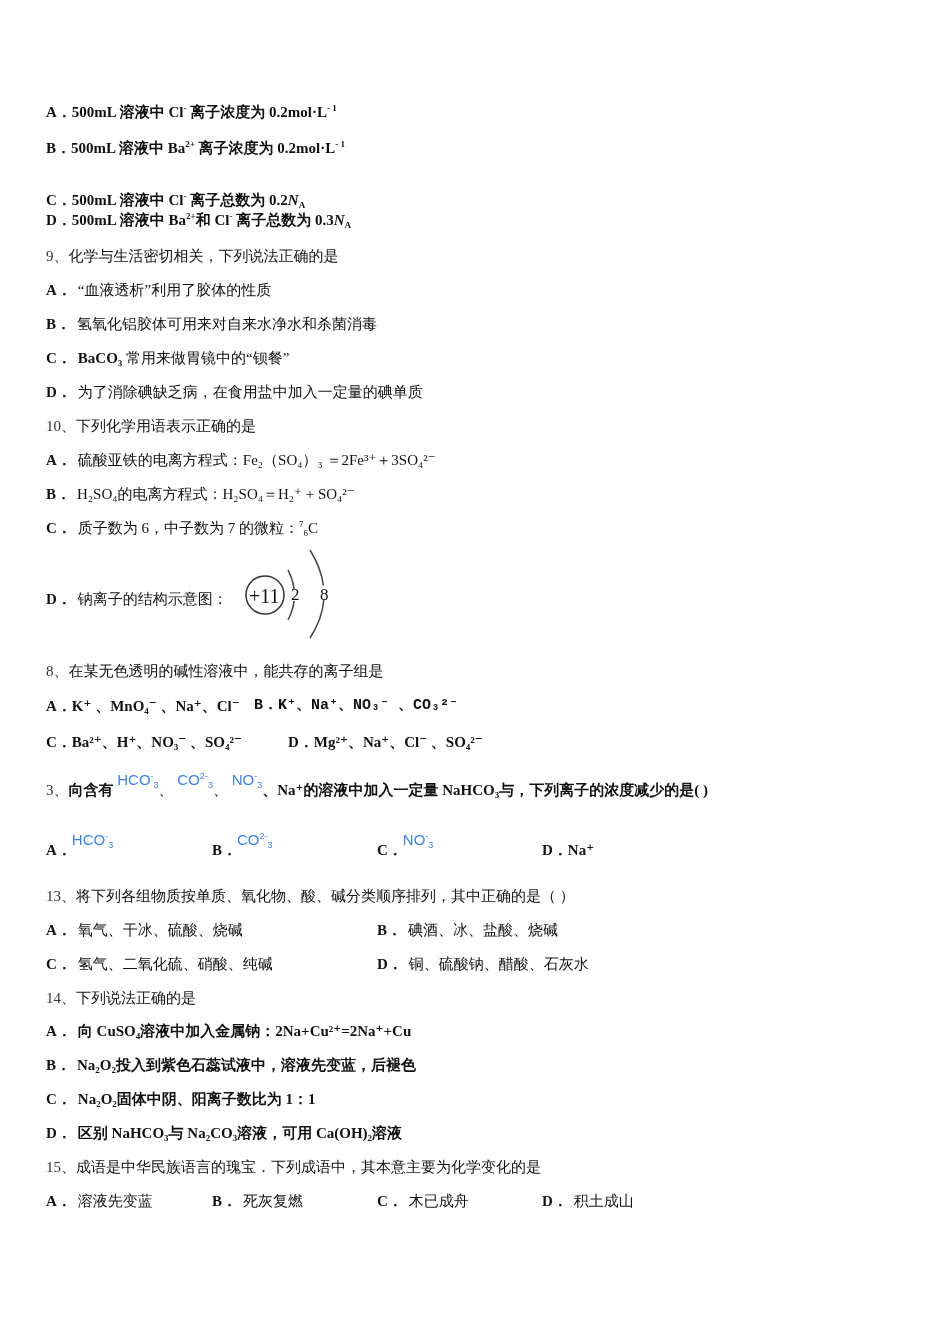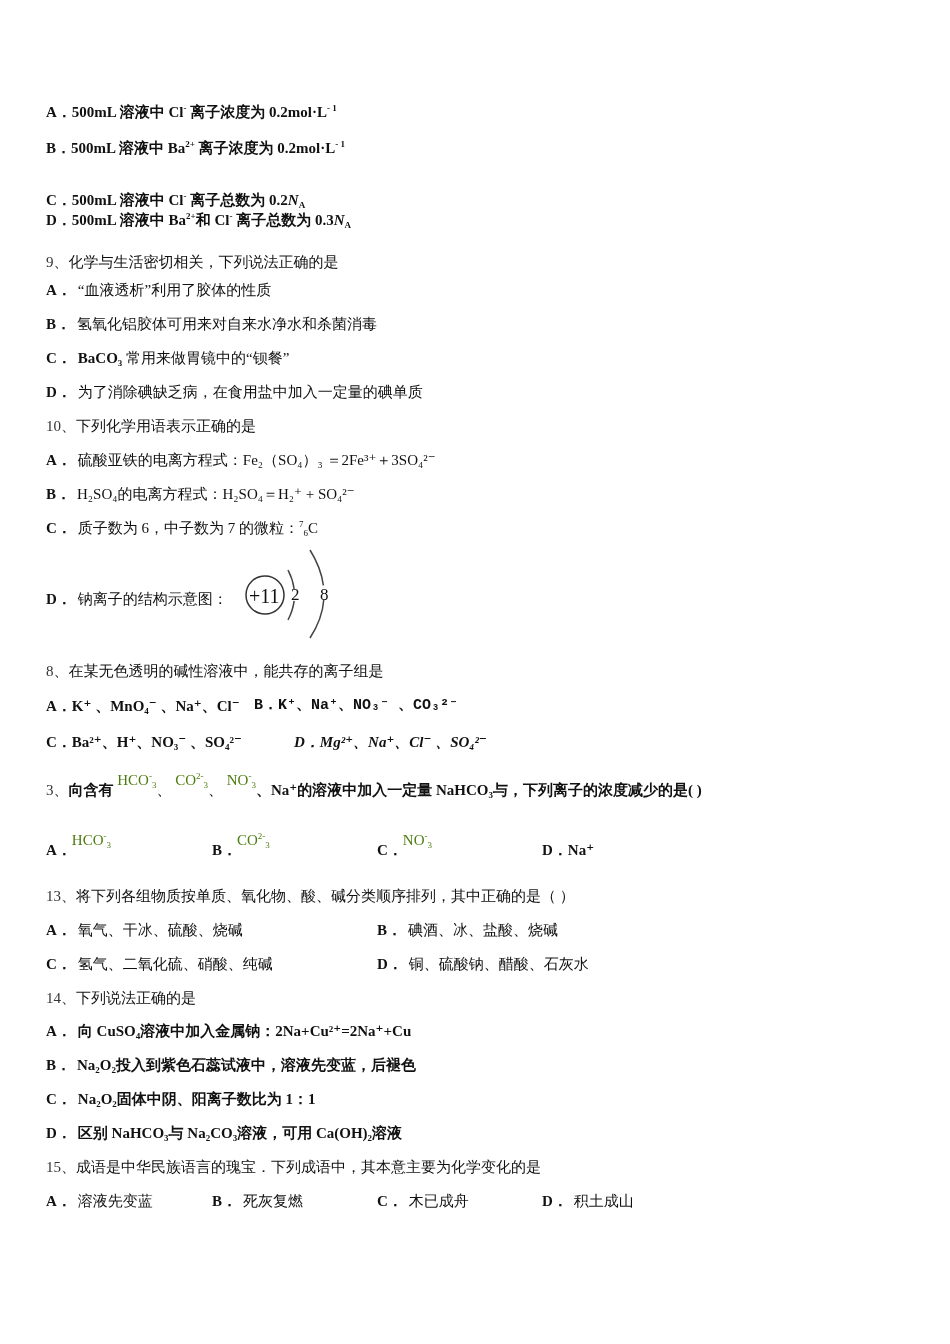--- a/index.html
+++ b/index.html
@@ -5,42 +5,42 @@
   html, body { margin: 0; padding: 0; background: #ffffff; }
   body { width: 950px; height: 1344px; position: relative; overflow: hidden;
          font-family: "Liberation Serif", "DejaVu Serif", serif; color: #111; }
   .line { position: absolute; left: 46px; font-size: 15px; line-height: 20px; white-space: nowrap; }
   .b { font-weight: bold; }
   .lbl { font-weight: bold; margin-right: 6px; }
   .qn { font-weight: normal; color: #333; }
   sup, sub { font-size: 9px; line-height: 0; }
   sup { vertical-align: 6px; }
   sub { vertical-align: -3px; }
-  .gray { color: #4d7c0f; font-weight: normal; font-family: Liberation Serif, serif; font-size: 15px; }
+  .gray { color: #3b82f6; font-weight: normal; font-family: Liberation Sans, sans-serif; font-size: 15px; }
   .ion { display: inline-block; position: relative; }
   .col { position: absolute; }
   .diagram { position: absolute; left: 243px; top: 548px; width: 95px; height: 92px; }
 </style>
 </head>
 <body>
 
 <div class="line b" style="top:102px">
   <span>A．</span><span>500mL 溶液中 Cl</span><sup>-</sup><span> 离子浓度为 0.2mol·L</span><sup>- 1</sup>
 </div>
 <div class="line b" style="top:138px">
   <span>B．</span><span>500mL 溶液中 Ba</span><sup>2+</sup><span> 离子浓度为 0.2mol·L</span><sup>- 1</sup>
 </div>
 <div class="line b" style="top:190px">
   <span>C．</span><span>500mL 溶液中 Cl</span><sup>-</sup><span> 离子总数为 0.2</span><i>N</i><sub>A</sub>
 </div>
 <div class="line b" style="top:210px">
   <span>D．</span><span>500mL 溶液中 Ba</span><sup>2+</sup><span>和 Cl</span><sup>-</sup><span> 离子总数为 0.3</span><i>N</i><sub>A</sub>
 </div>
 
-<div class="line" style="top:252px">
+<div class="line" style="top:246px">
   <span class="qn">9、</span><span>化学与生活密切相关，下列说法正确的是</span>
 </div>
 <div class="line" style="top:280px">
   <span class="lbl">A．</span><span>“血液透析”利用了胶体的性质</span>
 </div>
 <div class="line" style="top:314px">
   <span class="lbl">B．</span><span>氢氧化铝胶体可用来对自来水净水和杀菌消毒</span>
 </div>
 <div class="line" style="top:348px">
   <span class="lbl">C．</span><span class="b">BaCO</span><sub class="b">3</sub><span> 常用来做胃镜中的“钡餐”</span>
@@ -77,21 +77,21 @@
 
 <div class="line" style="top:661px">
   <span class="qn">8、</span><span>在某无色透明的碱性溶液中，能共存的离子组是</span>
 </div>
 <div class="line b" style="top:696px">
   <span><span>A．</span><span>K⁺ 、MnO₄⁻ 、Na⁺、Cl⁻</span></span>
   <span style="position:absolute;left:208px;font-family:Liberation Mono, monospace;"><span>B．</span><span>K⁺、Na⁺、NO₃⁻ 、CO₃²⁻</span></span>
 </div>
 <div class="line b" style="top:732px">
   <span><span>C．</span><span>Ba²⁺、H⁺、NO₃⁻ 、SO₄²⁻</span></span>
-  <span style="position:absolute;left:248px;font-style:italic;"><span>D．</span><span>Mg²⁺、Na⁺、Cl⁻ 、SO₄²⁻</span></span>
+  <span style="position:absolute;left:242px;"><span>D．</span><span>Mg²⁺、Na⁺、Cl⁻ 、SO₄²⁻</span></span>
 </div>
 
 <div class="line" style="top:780px">
   <span class="qn">3、</span><span class="b">向含有</span>
   <span class="ion gray" style="top:-10px"><span>HCO</span><sup>-</sup><sub>3</sub></span><span>、</span>
   <span class="ion gray" style="top:-10px"><span>CO</span><sup>2-</sup><sub>3</sub></span><span>、</span>
   <span class="ion gray" style="top:-10px"><span>NO</span><sup>-</sup><sub>3</sub></span><span class="b">、Na⁺的溶液中加入一定量 NaHCO₃与，下列离子的浓度减少的是(        )</span>
 </div>
 <div class="line b" style="top:840px">
   <span><span>A．</span><span class="ion gray" style="top:-10px"><span>HCO</span><sup>-</sup><sub>3</sub></span></span>

